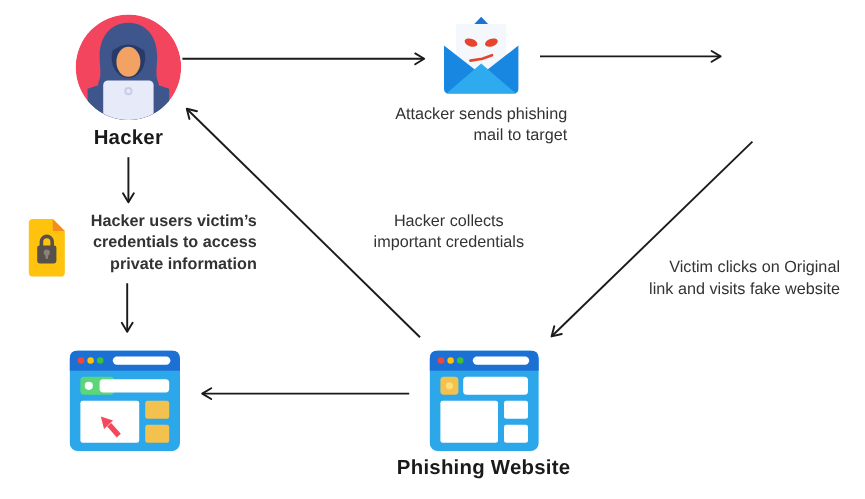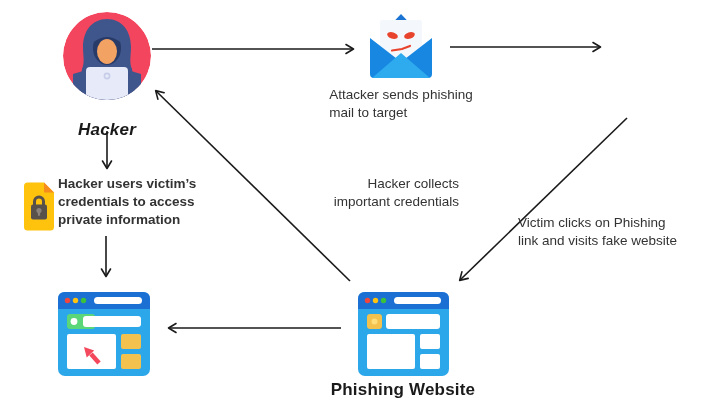--- a/index.html
+++ b/index.html
@@ -12,22 +12,22 @@
   .abs { position:absolute; }
   .node { display:flex; flex-direction:column; align-items:center; }
   .node-label {
     font-size:17px; font-weight:700; color:#1a1a1a; letter-spacing:.2px;
     text-align:center; white-space:pre-line;
   }
   .caption {
     font-size:13.5px; line-height:1.34; color:#333333;
     white-space:pre-line;
   }
-  .caption.center { text-align:left; }
-  .caption.left { text-align:right; }
+  .caption.center { text-align:right; }
+  .caption.left { text-align:center; }
   svg { display:block; }
   #arrows { position:absolute; left:0; top:0; pointer-events:none; }
 </style>
 </head>
 <body>
 
 <div class="stage">
 
   <svg id="arrows" width="721" height="416" viewBox="0 0 721 416">
     <defs>
@@ -57,21 +57,21 @@
         <circle cx="44" cy="44" r="44" fill="#f4455e"></circle>
         <path d="M44,7 C29,7 20,19 20,35 C20,44 22,50 19,57 L15,88 L73,88 L69,57 C66,50 68,44 68,35 C68,19 59,7 44,7 Z" fill="#3e568c"></path>
         <path d="M10,62 Q44,50 78,62 L78,88 L10,88 Z" fill="#3e568c"></path>
         <ellipse cx="44" cy="36" rx="14" ry="17" fill="#283a68"></ellipse>
         <ellipse cx="44" cy="39.5" rx="10" ry="12.5" fill="#f2a263"></ellipse>
         <path d="M31,30 Q44,20 57,30 Q57,24 51.5,20 Q44,16 36.5,20 Q31,24 31,30 Z" fill="#3e568c"></path>
         <rect x="23" y="55" width="42" height="33" rx="4" fill="#e7eaf8"></rect>
         <circle cx="44" cy="64" r="2.6" fill="none" stroke="#c7cde8" stroke-width="1.6"></circle>
       </g>
     </svg>
-    <div class="node-label" style="margin-top:20px;font-style:italic;">Hacker</div>
+    <div class="node-label" style="margin-top:5px;">Hacker</div>
   </div>
 
   <div class="abs node" style="left:310px; top:10px; width:182px;">
     <svg width="78" height="72" viewBox="0 0 78 68">
       <polygon points="39,2 20,22 58,22" fill="#1b74d4"></polygon>
       <rect x="18" y="8" width="42" height="46" rx="2" fill="#f4f7fc"></rect>
       <ellipse cx="30.5" cy="23.5" rx="5.5" ry="3.2" fill="#e8432c" transform="rotate(18 30.5 23.5)"></ellipse>
       <ellipse cx="47.5" cy="23.5" rx="5.5" ry="3.2" fill="#e8432c" transform="rotate(-18 47.5 23.5)"></ellipse>
       <path d="M30,38.5 L40,37 L48,34" fill="none" stroke="#e8432c" stroke-width="2.2" stroke-linecap="round"></path>
       <path d="M8,26 L8,62 Q8,66 12,66 L66,66 Q70,66 70,62 L70,26 L39,50 Z" fill="#1787e2"></path>
@@ -93,21 +93,21 @@
     </svg>
   </div>
 
   <div class="abs caption center" style="left:58px; top:175px; width:156px;font-weight:bold;">Hacker users victim’s
 credentials to access
 private information</div>
 
   <div class="abs caption left" style="left:289px; top:175px; width:170px;">Hacker collects
 important credentials</div>
 
-  <div class="abs caption center" style="left:518px; top:214px; width:182px;">Victim clicks on Phishing
+  <div class="abs caption center" style="left:518px; top:214px; width:182px;">Victim clicks on Original
 link and visits fake website</div>
 
   <div class="abs node" style="left:18px; top:292px; width:172px;">
     <svg width="92" height="84" viewBox="0 0 92 84">
       <rect x="0" y="0" width="92" height="84" rx="7" fill="#2ba7ea"></rect>
       <path d="M0,17 L0,7 Q0,0 7,0 L85,0 Q92,0 92,7 L92,17 Z" fill="#1c70d4"></path>
       <circle cx="9.5" cy="8.5" r="2.7" fill="#f2453d"></circle>
       <circle cx="17.5" cy="8.5" r="2.7" fill="#ffc20e"></circle>
       <circle cx="25.5" cy="8.5" r="2.7" fill="#3cc13b"></circle>
       <rect x="36" y="5" width="48" height="7" rx="3.5" fill="#ffffff"></rect>

